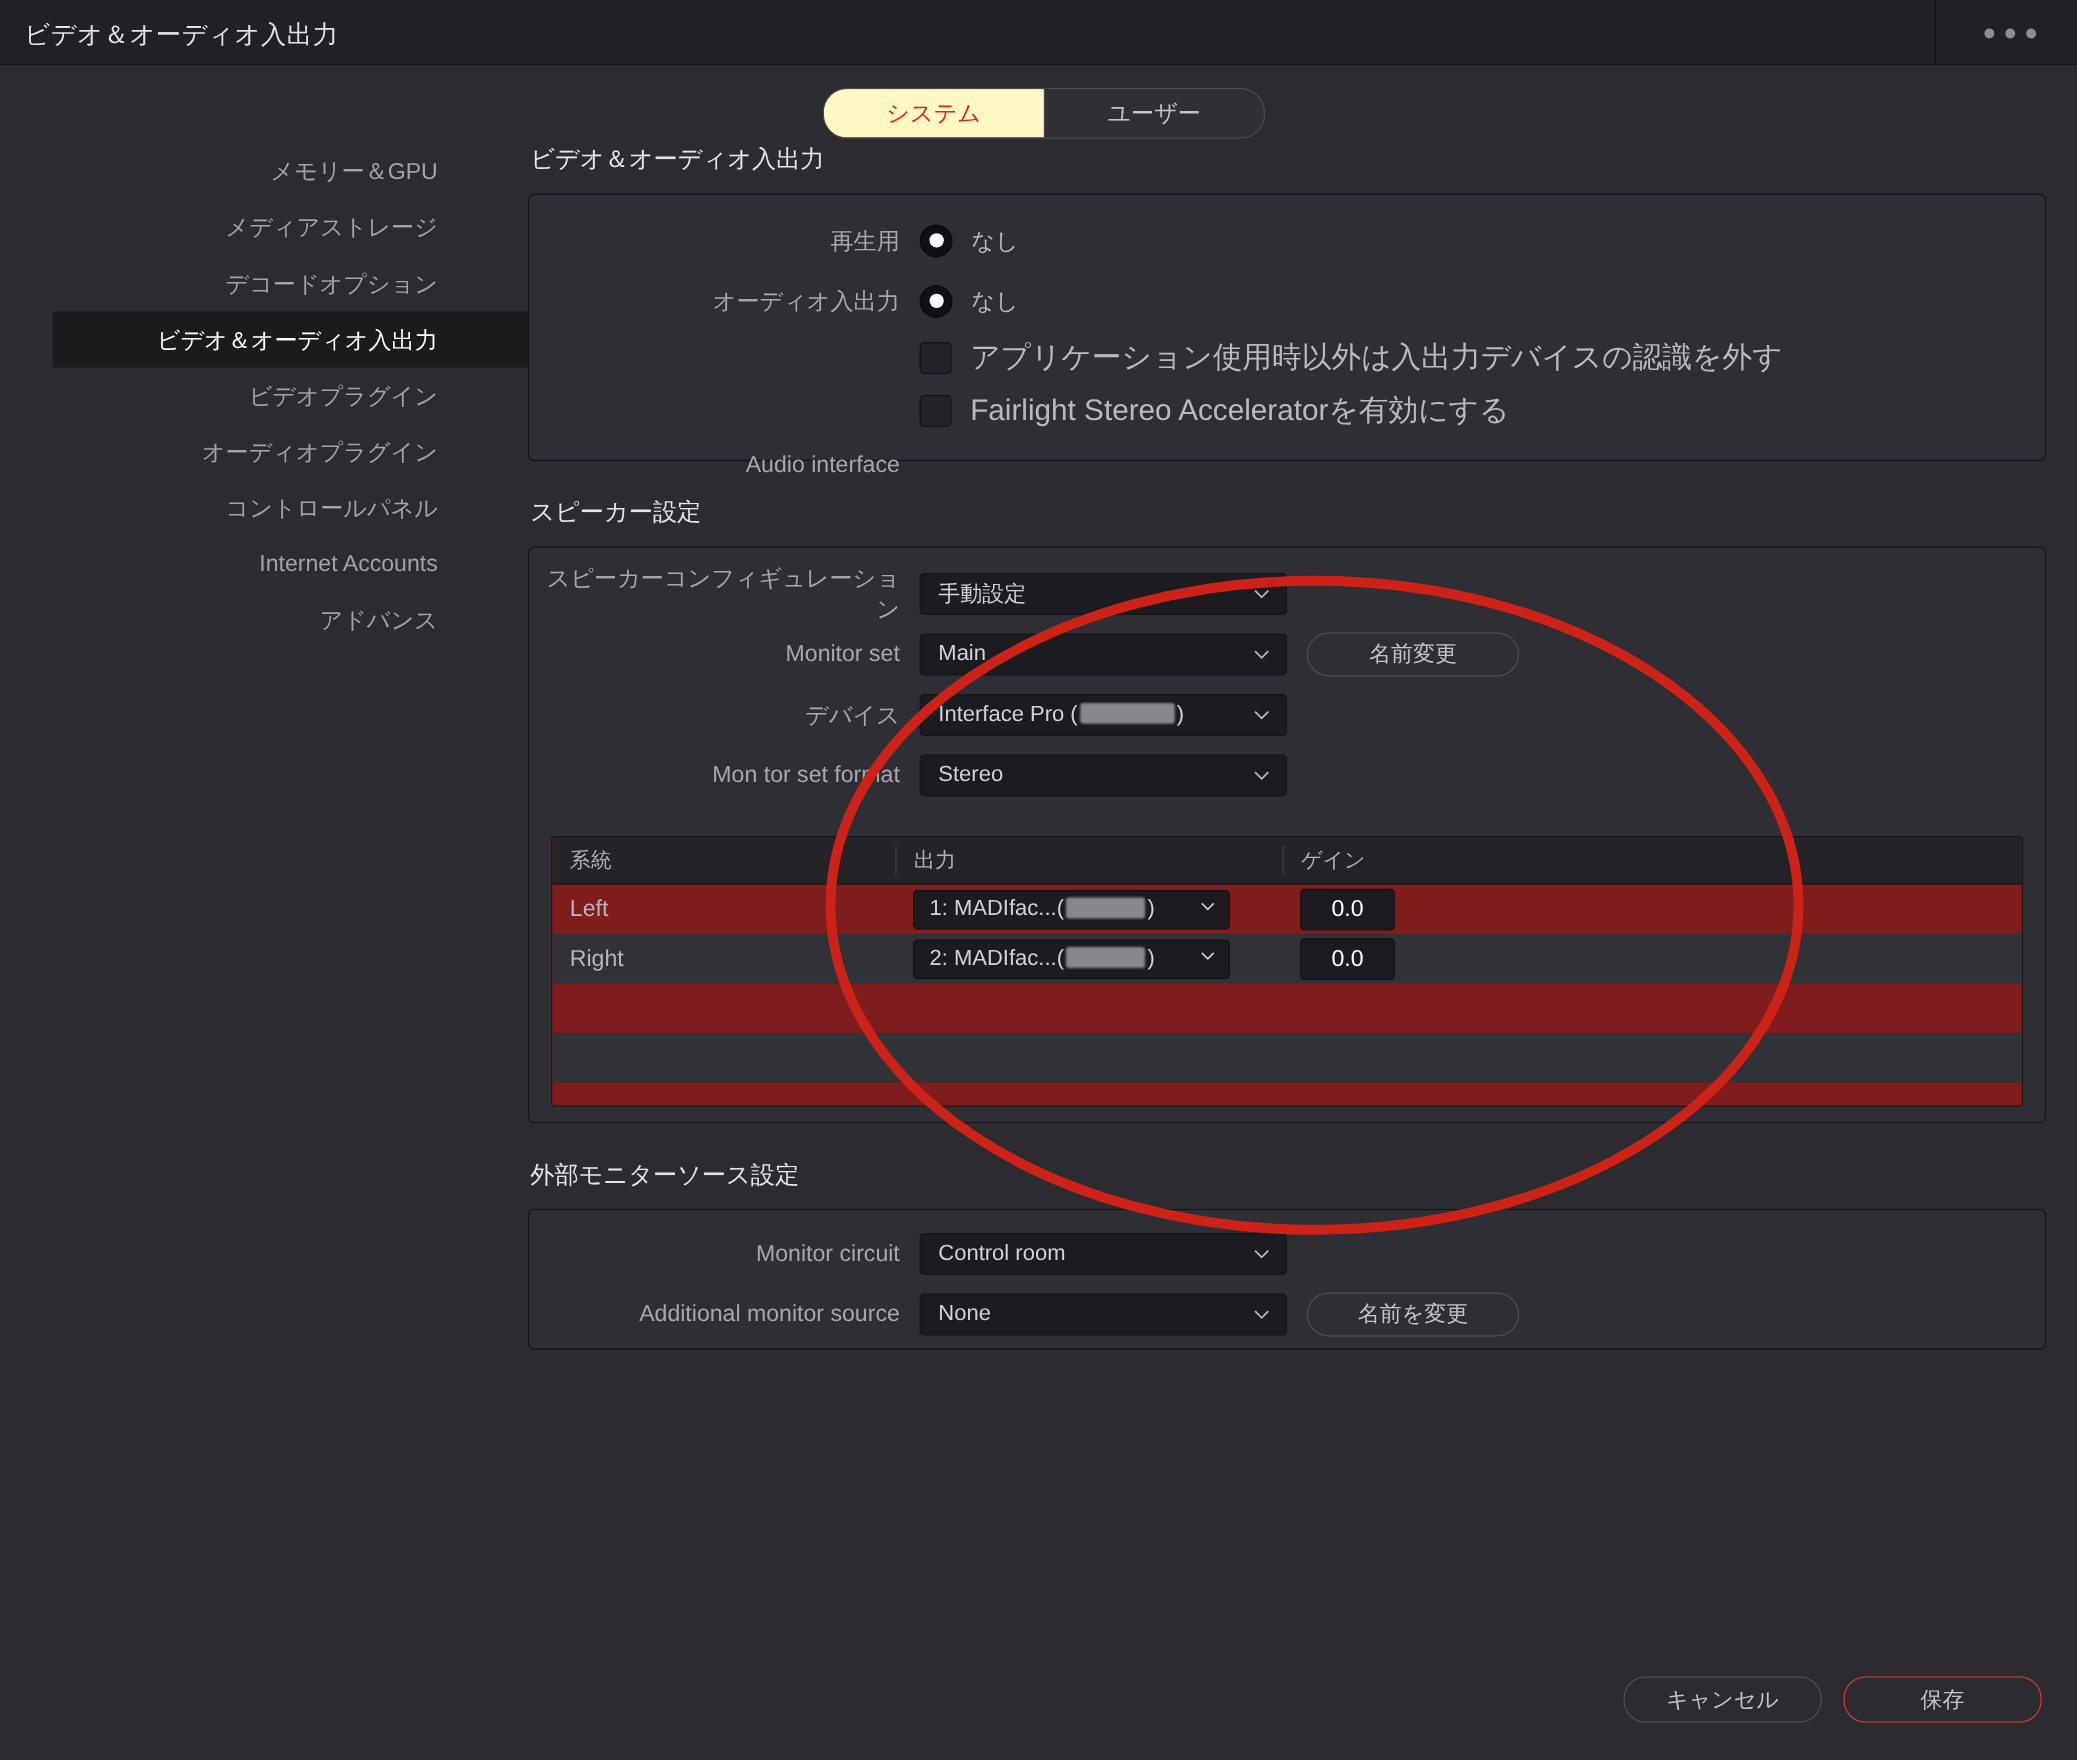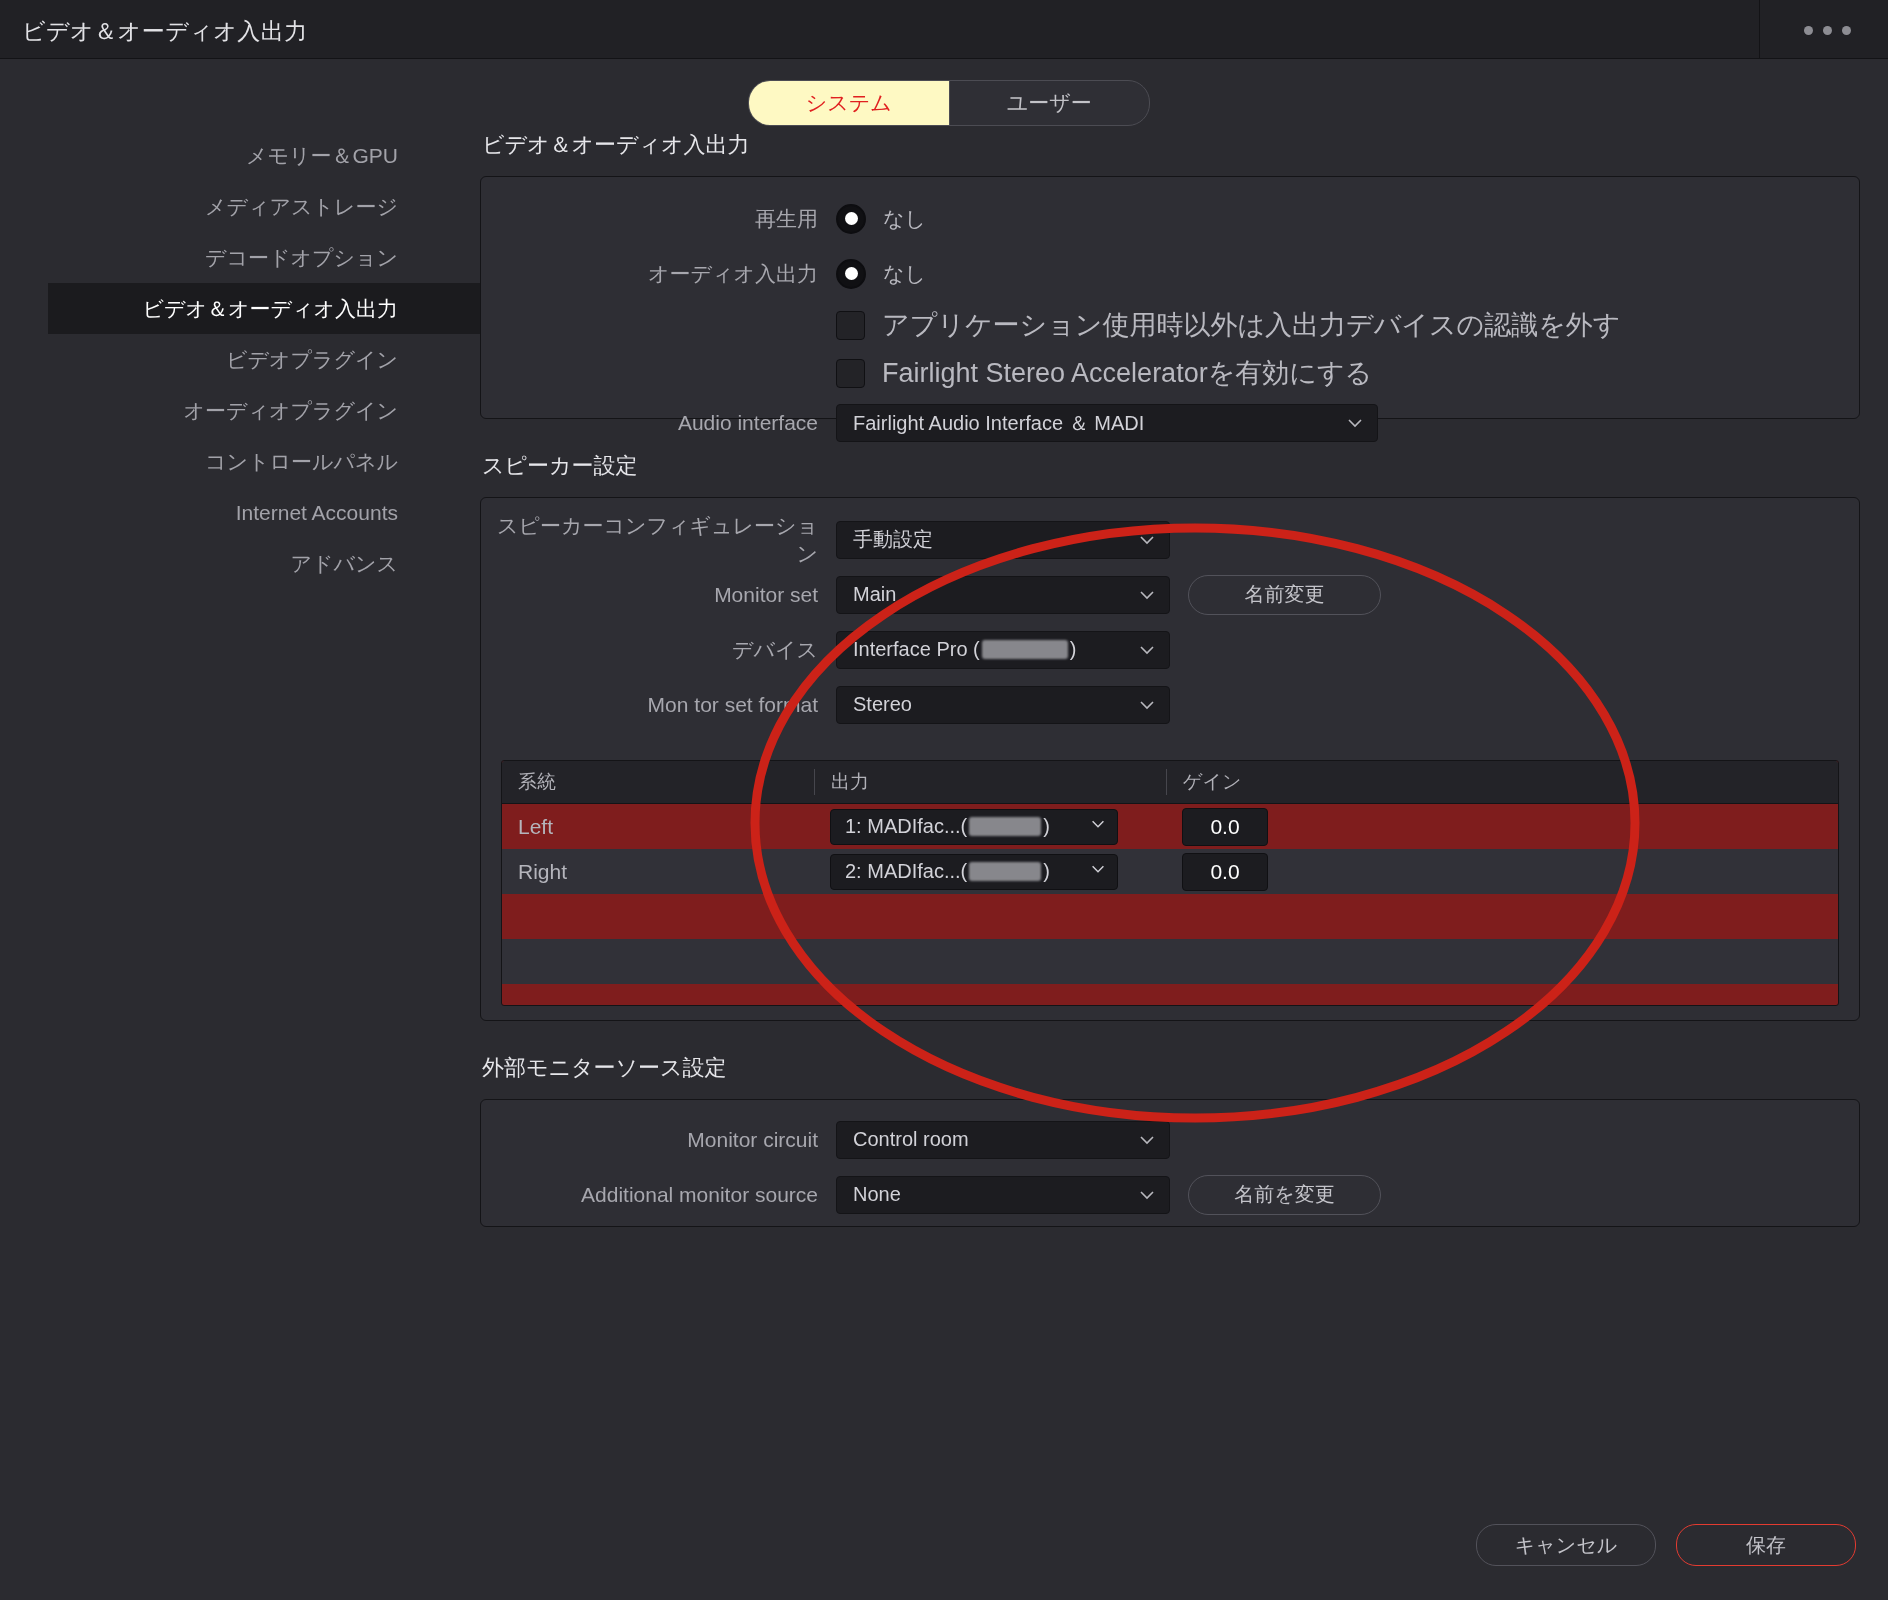--- a/index.html
+++ b/index.html
@@ -296,28 +296,20 @@
       </div>
 
       <div class="row" style="height:48px;">
         <div class="row-label"></div>
         <div class="cbx"></div>
         <div class="cbx-text">Fairlight Stereo Acceleratorを有効にする</div>
       </div>
 
       <div class="row" style="height:52px;">
         <div class="row-label">Audio interface</div>
-        <div class="select" style="width:542px;">
-          <span class="val">Fairlight Audio Interface ＆ MADI</span>
-          <span class="chev">
-            <svg width="20" height="20" viewBox="0 0 20 20">
-                <path d="M4 7 L10 13 L16 7" fill="none" stroke="currentColor" stroke-width="1.6"></path>
-              </svg>
-          </span>
-        </div>
       </div>
     </div>
 
     <div class="section-title" style="margin-top:32px;">スピーカー設定</div>
     <div class="panel" style="height:524px; padding-top:14px;">
 
       <div class="row">
         <div class="row-label">スピーカーコンフィギュレーション</div>
         <div class="select" style="width:334px;">
           <span class="val">手動設定</span>

